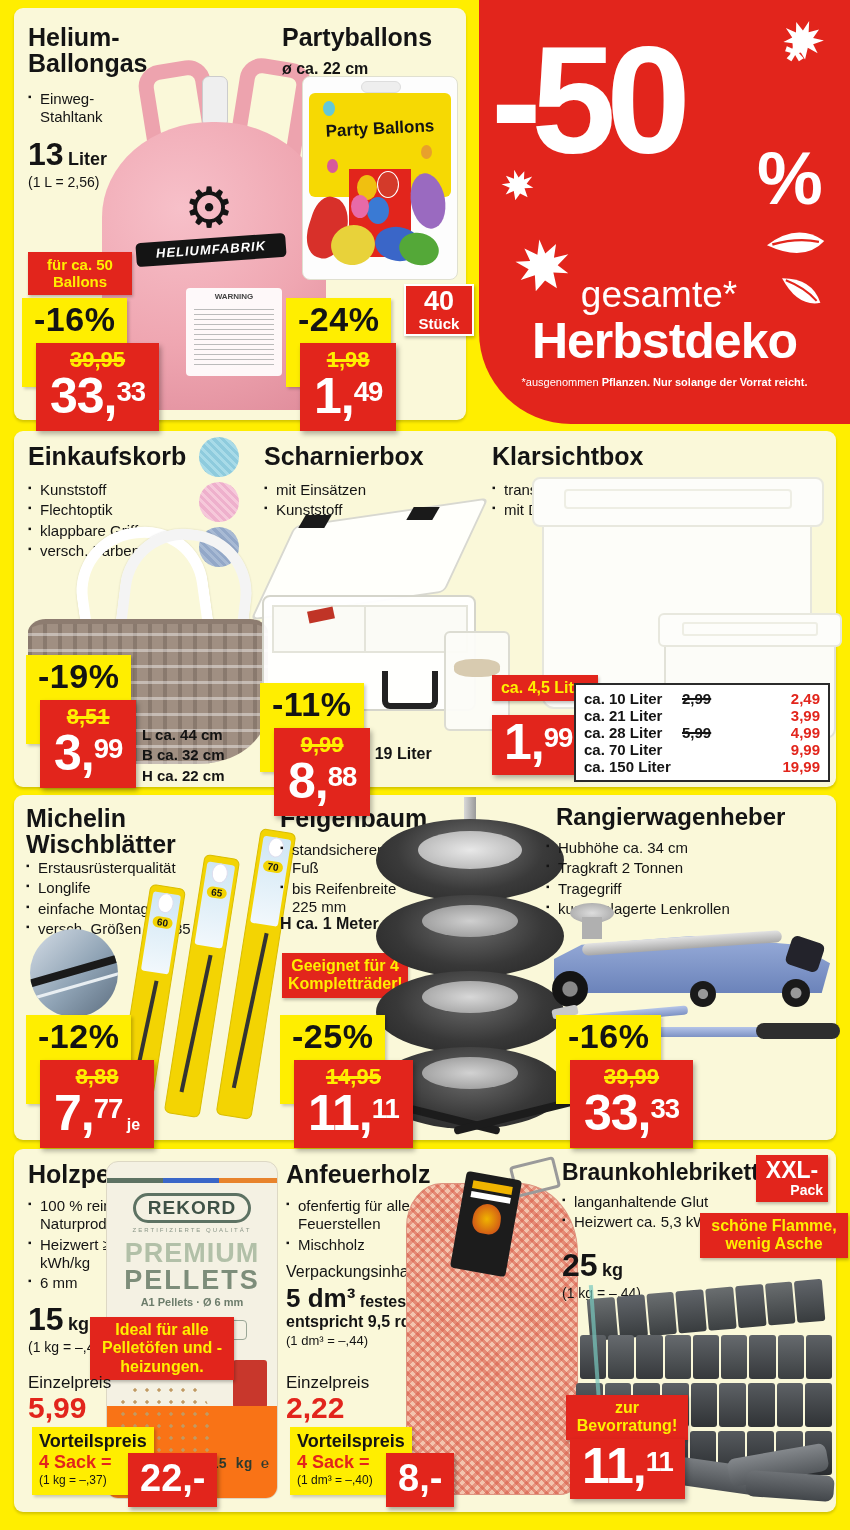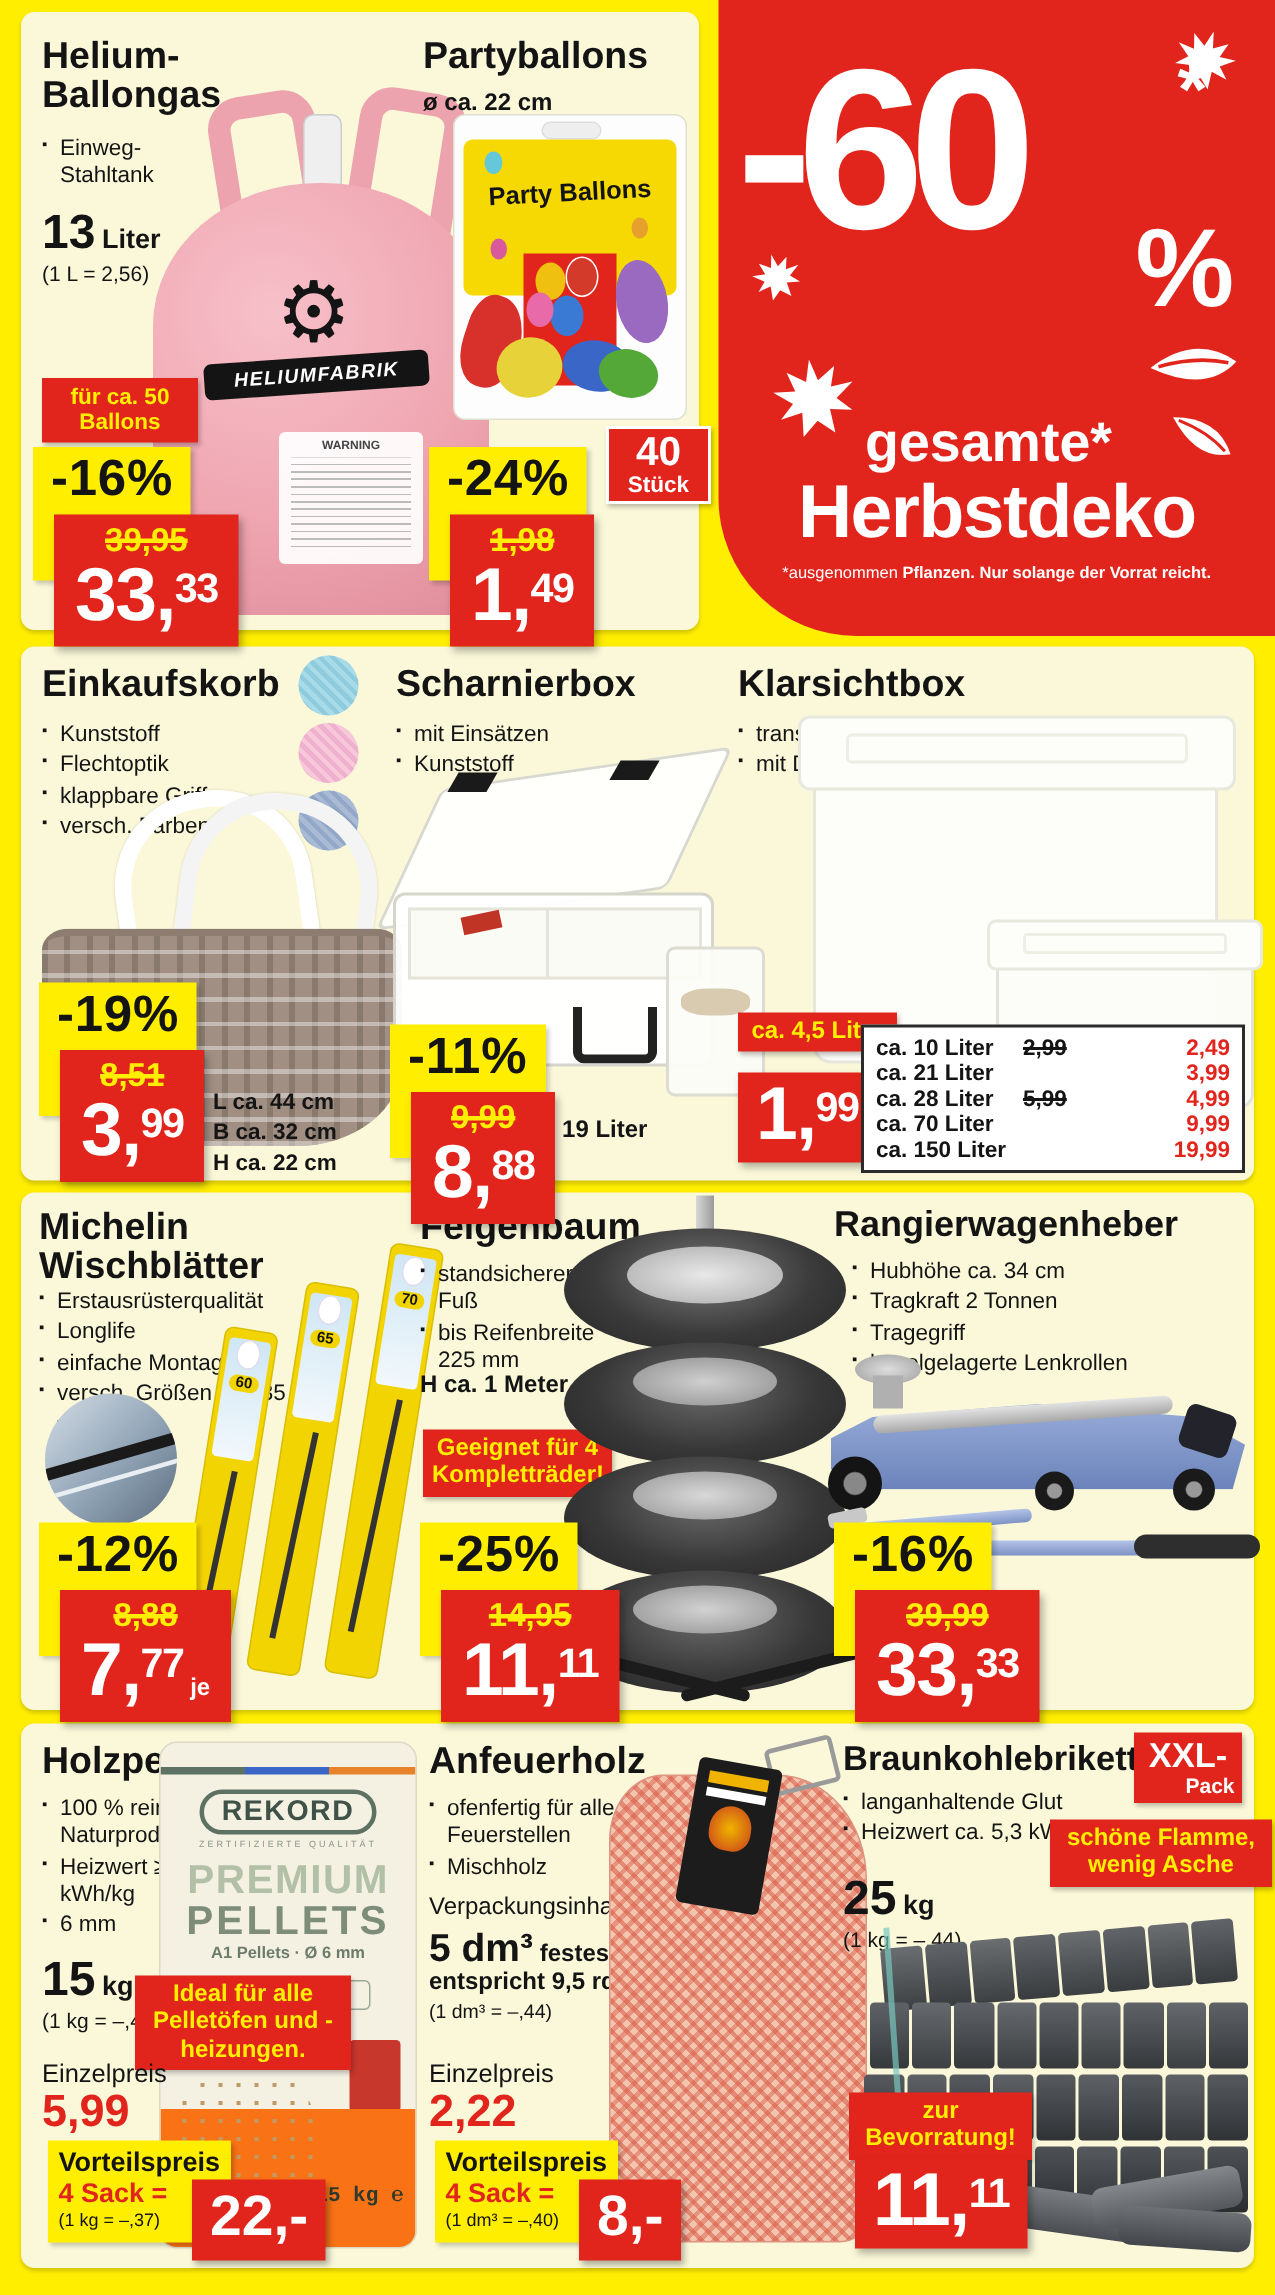--- a/index.html
+++ b/index.html
@@ -45,21 +45,21 @@
   .vunit{font-size:12px;color:#141414;}
   .vred{position:absolute;background:#e2251c;color:#fff;font-weight:800;font-size:38px;line-height:1;
         padding:6px 12px 10px;box-shadow:2px 3px 4px rgba(0,0,0,.3);}
   
   #banner{position:absolute;left:479px;top:0;width:371px;height:424px;background:#e2251c;
         border-radius:0 0 0 92px;color:#fff;}
   .b50v{position:absolute;left:12px;top:24px;font-size:152px;font-weight:800;letter-spacing:-10px;line-height:1;}
   .b50p{position:absolute;left:278px;top:136px;font-size:74px;font-weight:800;}
   .b50a{position:absolute;left:306px;top:30px;font-size:52px;font-weight:800;}
   .bl1{position:absolute;left:0;top:232px;width:100%;text-align:center;font-size:37px;font-weight:800;}
-  .bl2{position:absolute;left:40px;top:274px;width:100%;text-align:center;font-size:37px;font-weight:700;}
+  .bl2{position:absolute;left:40px;top:274px;width:100%;text-align:center;font-size:37px;font-weight:400;}
   .bl3{position:absolute;left:0;top:312px;width:100%;text-align:center;font-size:50px;font-weight:800;letter-spacing:-1px;}
   .bfp{position:absolute;left:0;top:376px;width:100%;text-align:center;font-size:11px;}
   .leaf{position:absolute;}
   
   .circle-swatch{position:absolute;width:40px;height:40px;border-radius:50%;}
   .gfx{position:absolute;}
 </style>
 </head>
 <body>
 
@@ -150,21 +150,21 @@
       </svg>
     <svg class="leaf" style="left:288px;top:222px;width:58px;height:40px;transform:rotate(18deg);" viewBox="0 0 24 16">
         <path fill="#fff" d="M1 13 Q10 0 23 4 Q18 15 1 13 Z"></path>
         <path stroke="#e2251c" stroke-width="1" fill="none" d="M3 12 Q12 6 21 5"></path>
       </svg>
     <svg class="leaf" style="left:300px;top:274px;width:46px;height:32px;transform:rotate(55deg);" viewBox="0 0 24 16">
         <path fill="#fff" d="M1 13 Q10 0 23 4 Q18 15 1 13 Z"></path>
         <path stroke="#e2251c" stroke-width="1" fill="none" d="M3 12 Q12 6 21 5"></path>
       </svg>
 
-    <div class="b50v">-60</div>
+    <div class="b50v">-50</div>
     <div class="b50p">%</div>
     <div class="b50a">*</div>
     <div class="bl2" style="width:280px;">gesamte*</div>
     <div class="bl3">Herbstdeko</div>
     <div class="bfp">
       <span>*ausgenommen </span><b>Pflanzen. Nur solange der Vorrat reicht.</b>
     </div>
   </div>
 
   <div class="section" style="left:14px;top:431px;width:822px;height:356px;">
@@ -360,21 +360,21 @@
 
     <div class="pg" style="left:266px;top:220px;">
       <span class="disc">-25%</span>
       <div class="pbox">
         <div><span class="old">14,95</span></div>
         <span class="big"><span>11,</span><span class="sup">11</span></span>
       </div>
     </div>
 
     <div class="pt" style="left:542px;top:10px;font-size:24px;">Rangierwagenheber</div>
-    <ul class="bl" style="left:554px;top:44px;width:275px;">
+    <ul class="bl" style="left:532px;top:44px;width:275px;">
       <li>Hubhöhe ca. 34 cm</li>
       <li>Tragkraft 2 Tonnen</li>
       <li>Tragegriff</li>
       <li>kugelgelagerte Lenkrollen</li>
     </ul>
 
     <div class="gfx" style="left:538px;top:108px;width:292px;height:140px;">
       <div class="abs" style="left:18px;top:0;width:44px;height:20px;background:radial-gradient(#ddd,#9e9e9e);border-radius:50%;"></div>
       <div class="abs" style="left:30px;top:14px;width:20px;height:22px;background:#b0b0b0;"></div>
       <div class="abs" style="left:2px;top:28px;width:276px;height:62px;background:linear-gradient(#9cb0dc,#6b83ba);clip-path:polygon(0 45%,10% 22%,50% 8%,88% 22%,100% 52%,97% 100%,6% 100%,0 78%);"></div>

